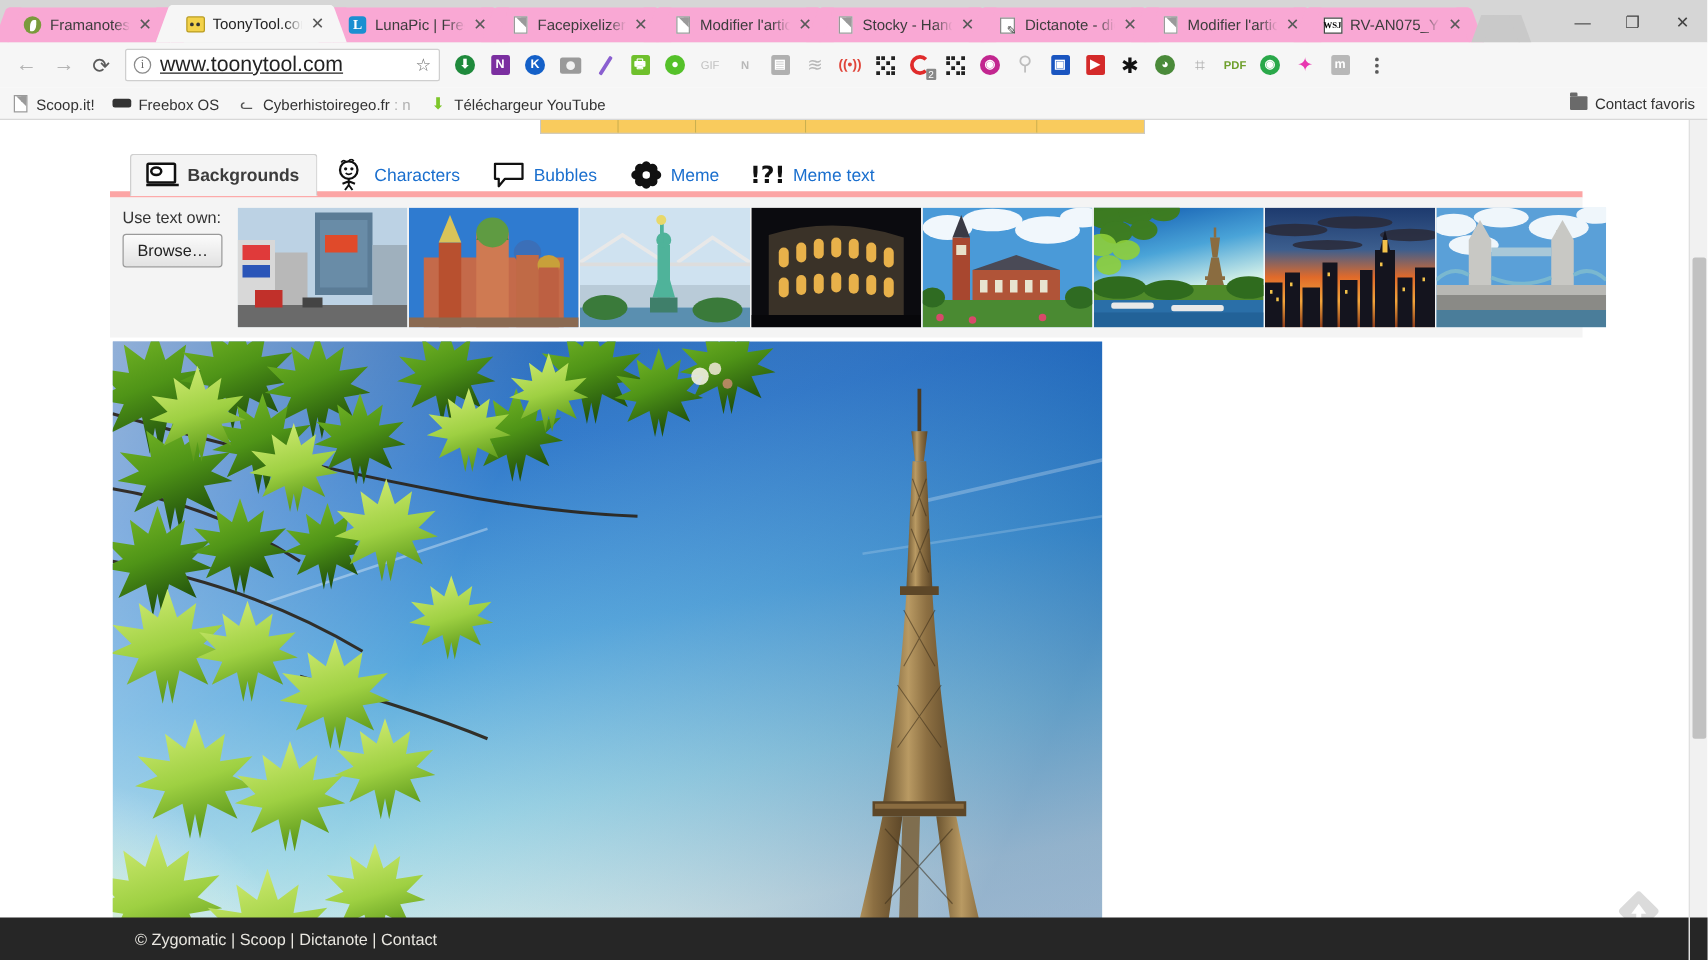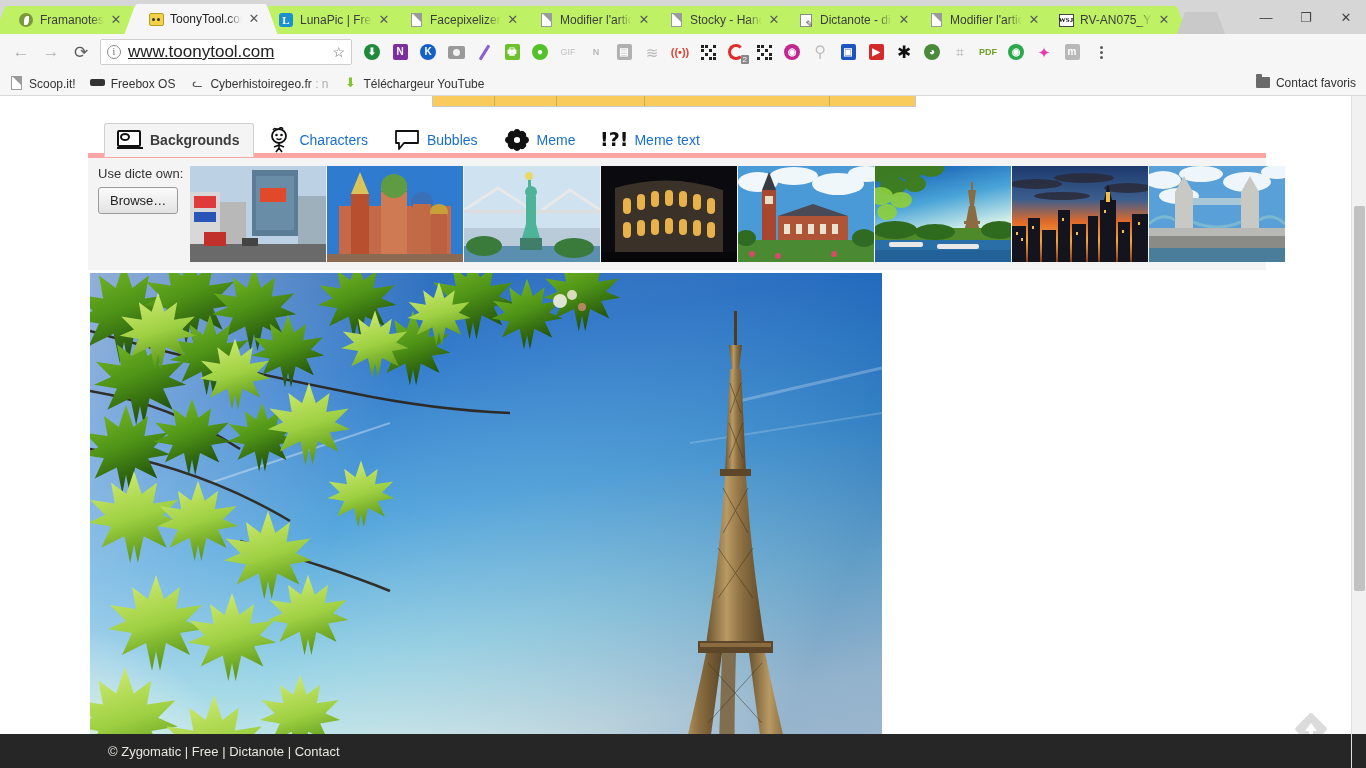--- a/index.html
+++ b/index.html
@@ -16,21 +16,21 @@
     position: absolute; top: 0; left: 0; width: 1366px; height: 34px;
     background: #d6d6d6;
   }
   .tabs-row { display: flex; align-items: flex-end; height: 34px; padding-left: 6px; }
   .tab {
     position: relative;
     display: flex; align-items: center;
     height: 28px; margin-top: 6px;
     padding: 0 4px 0 12px;
     min-width: 0;
-    background: #bef264;
+    background: #f9a8d4;
     border-top-left-radius: 2px; border-top-right-radius: 2px;
     font-size: 12px; color: #3c3c3c;
     transform: skewX(0deg);
   }
   .tab::before, .tab::after {
     content: ""; position: absolute; bottom: 0;
     width: 12px; height: 28px; background: inherit;
   }
   .tab::before { left: -6px; transform: skewX(-20deg); border-top-left-radius: 3px; }
   .tab::after { right: -6px; transform: skewX(20deg); border-top-right-radius: 3px; }
@@ -532,21 +532,21 @@
                 <text x="0" y="17">!?!</text>
               </g>
             </svg>
           </span>
           <span>Meme text</span>
         </div>
       </div>
 
     <div class="thumbrow">
       <div class="useyourown">
-        <div class="uyo-label">Use dicte own:</div>
+        <div class="uyo-label">Use text own:</div>
         <div class="browse-btn">Browse…</div>
       </div>
       <div class="thumbs" id="thumbs">
           <div class="thumb" title="Tokyo Shibuya crossing"><svg viewBox="0 0 136 96" width="136" height="96" preserveAspectRatio="none">
               <rect width="136" height="96" fill="#bcd2e4"></rect>
               <rect x="62" y="4" width="46" height="66" fill="#5b7c96"></rect>
               <rect x="66" y="10" width="38" height="54" fill="#6d90ab" opacity=".8"></rect>
               <rect x="0" y="26" width="30" height="52" fill="#d8d8d8"></rect>
               <rect x="4" y="30" width="22" height="12" fill="#e03a3a"></rect>
               <rect x="4" y="46" width="22" height="10" fill="#2a55b8"></rect>
@@ -929,21 +929,21 @@
       <svg viewBox="0 0 34 34" width="34" height="34">
         <rect x="5" y="5" width="24" height="24" rx="3" transform="rotate(45 17 17)" fill="#9a9a9a"></rect>
         <path d="M17 11 L23 19 L19 19 L19 24 L15 24 L15 19 L11 19 Z" fill="#ffffff"></path>
       </svg>
     </div>
 
     <div class="footer">
       <div class="footer-inner">
         <span>© Zygomatic</span>
         <span>|</span>
-        <a href="#">Free</a>
+        <a href="#">Scoop</a>
         <span>|</span>
         <a href="#">Dictanote</a>
         <span>|</span>
         <a href="#">Contact</a>
       </div>
     </div>
   </div>
 
   <div class="pscroll">
     <div class="pscroll-thumb"></div>

